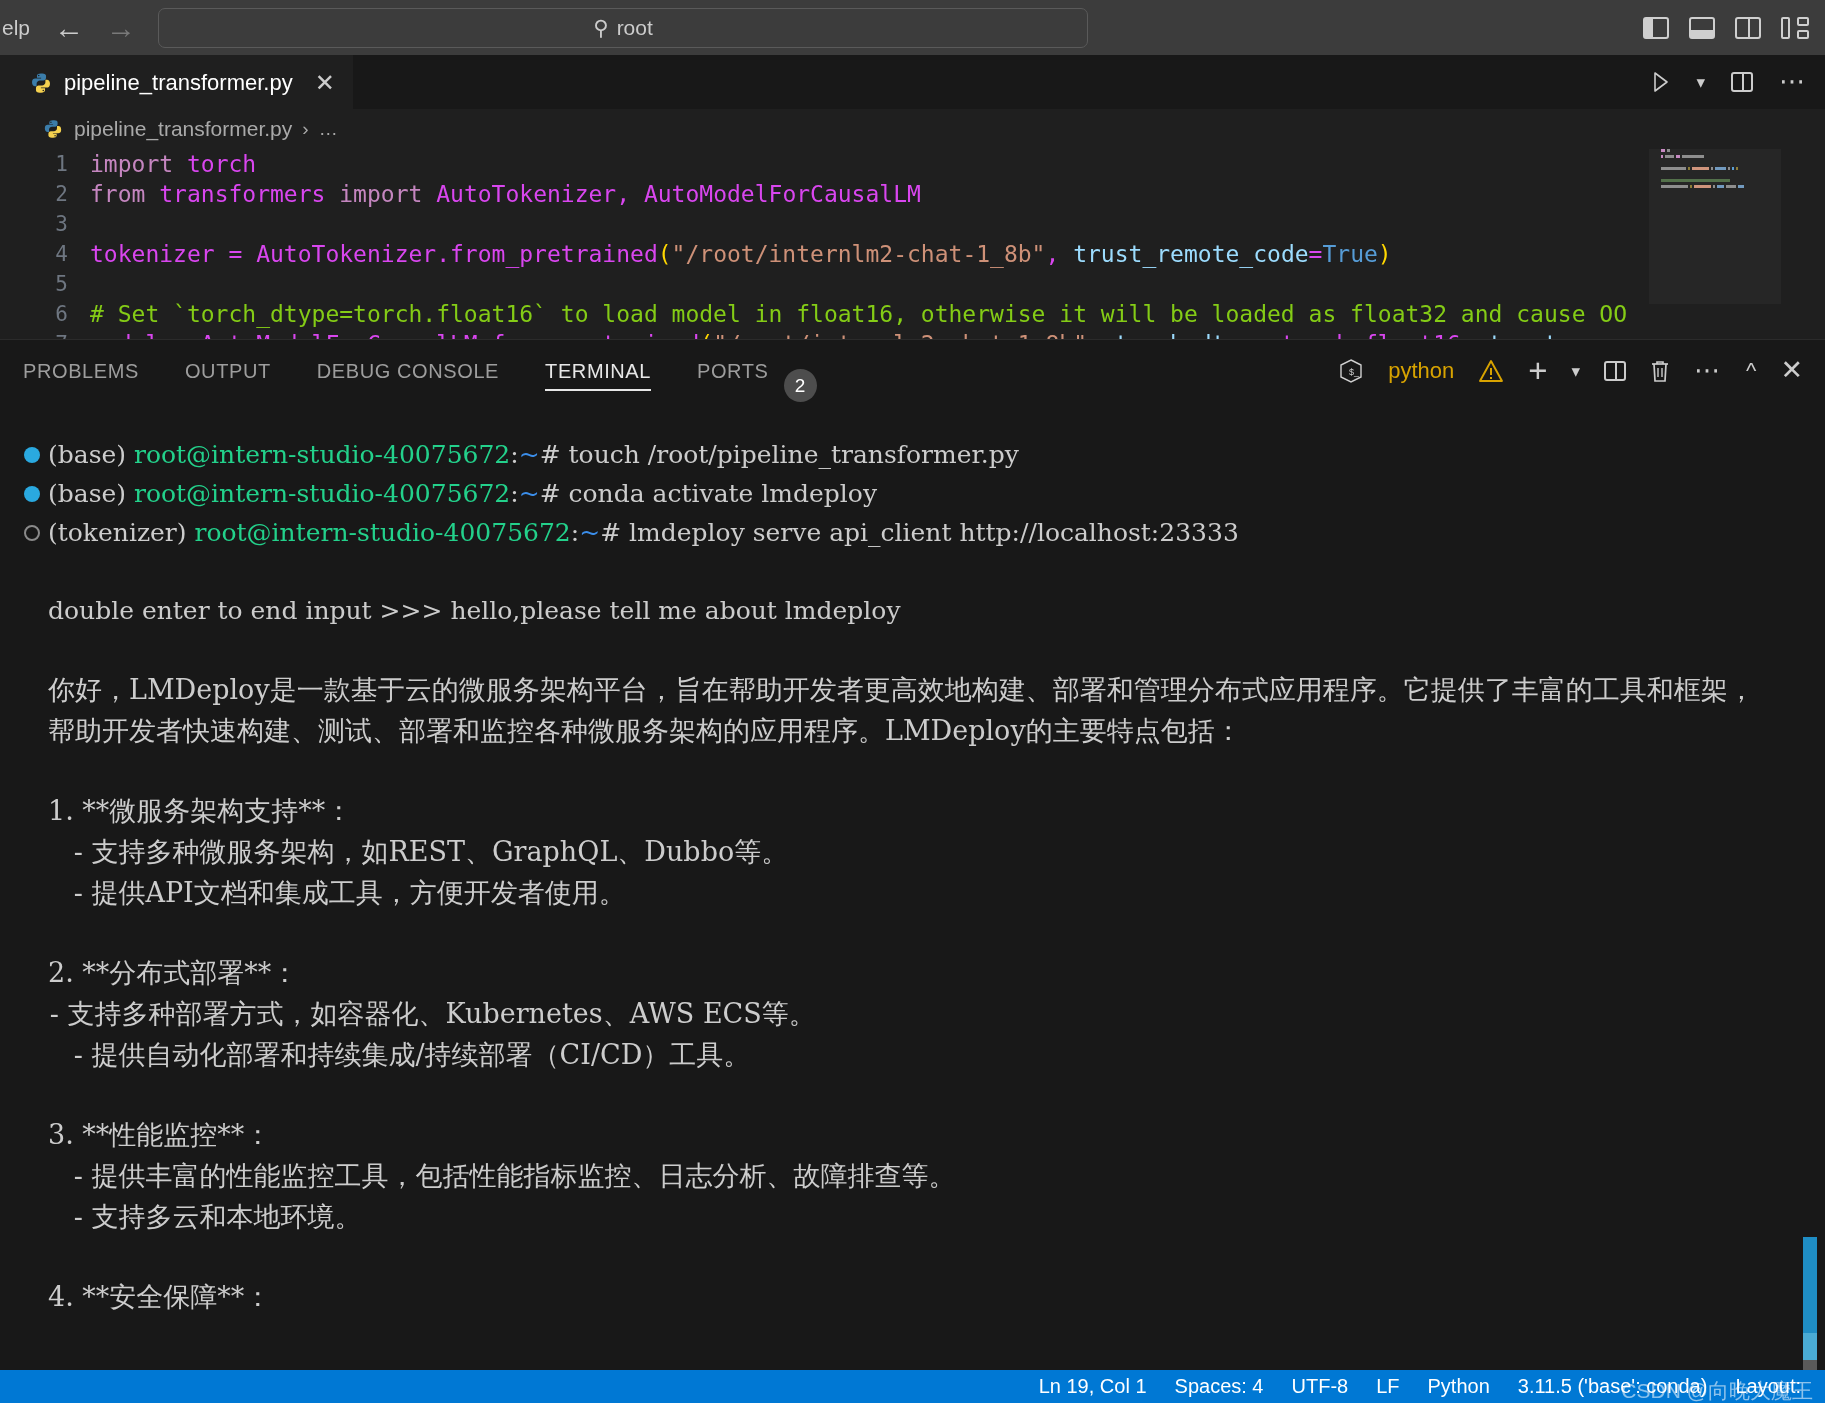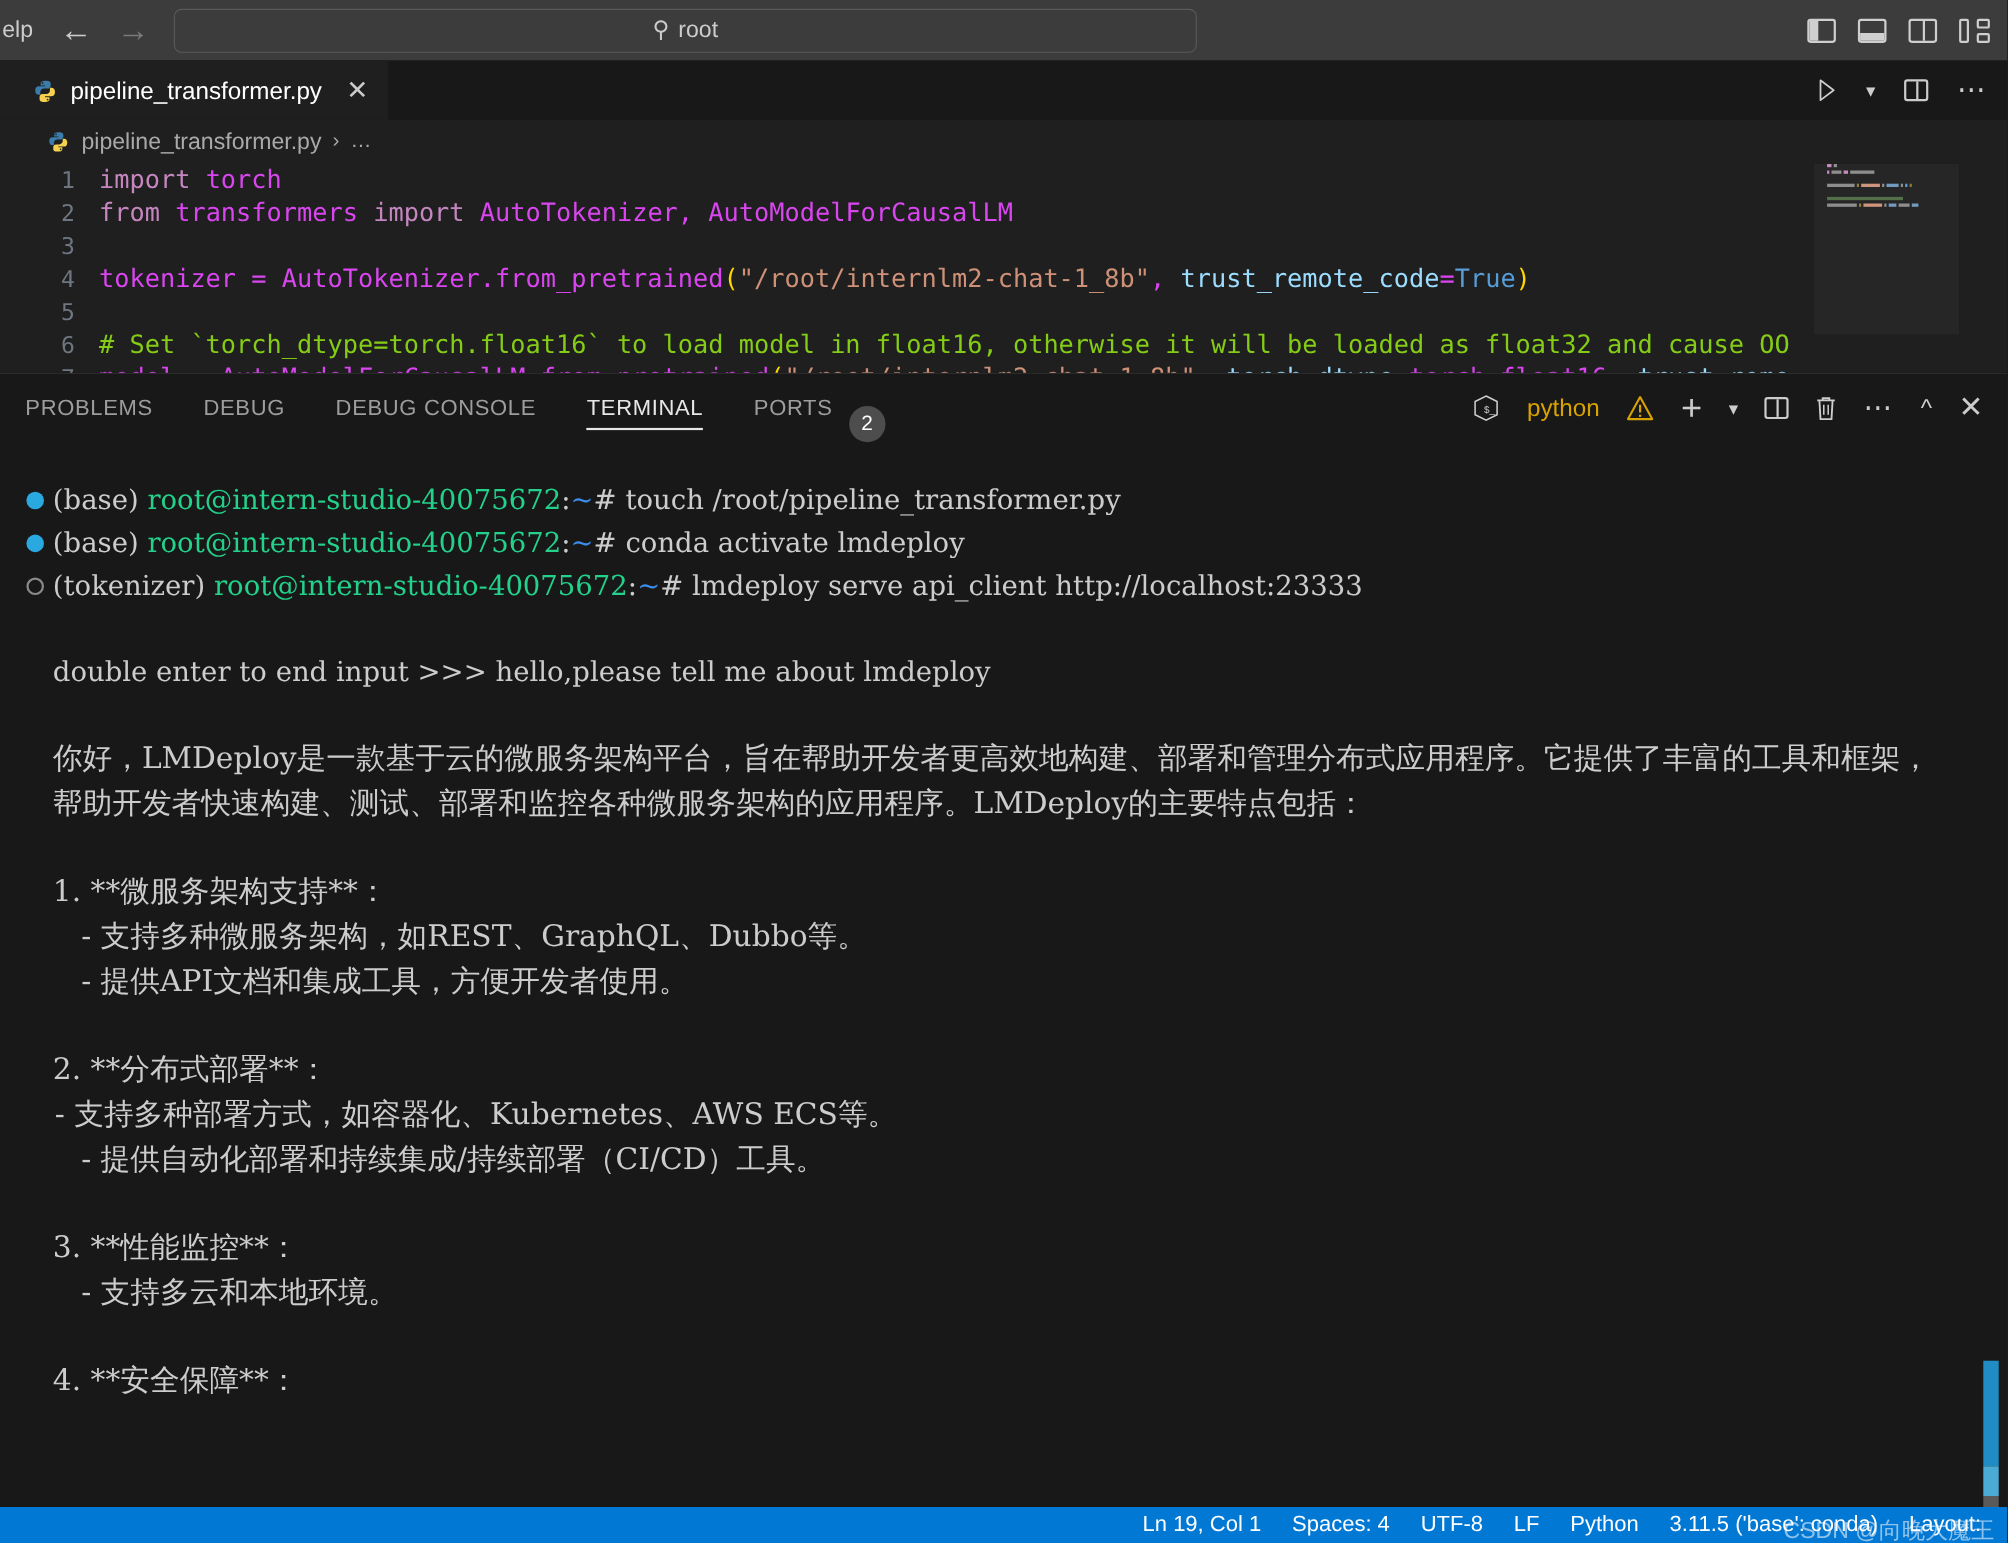--- a/index.html
+++ b/index.html
@@ -242,21 +242,21 @@
     <div class="editor-vscroll"></div>
   </div>
 
   <div class="panel">
     <div class="panel-header">
       <div class="panel-tabs" id="panel-tabs">
           <div class="ptab">
             <span>PROBLEMS</span>
           </div>
           <div class="ptab">
-            <span>DEBUG</span>
+            <span>OUTPUT</span>
           </div>
           <div class="ptab">
             <span>DEBUG CONSOLE</span>
           </div>
           <div class="ptab active">
             <span>TERMINAL</span>
           </div>
           <div class="ptab">
             <span>PORTS</span>
           </div>
@@ -302,20 +302,21 @@
         <div class="tline blank"></div>
         <div class="tline" style="position: relative; white-space: pre-wrap; padding-right: 60px; display: block;"><span class="cn">1. **微服务架构支持**：</span></div>
         <div class="tline" style="position: relative; white-space: pre-wrap; padding-right: 60px; display: block;"><span class="cn">   - 支持多种微服务架构，如REST、GraphQL、Dubbo等。</span></div>
         <div class="tline" style="position: relative; white-space: pre-wrap; padding-right: 60px; display: block;"><span class="cn">   - 提供API文档和集成工具，方便开发者使用。</span></div>
         <div class="tline blank"></div>
         <div class="tline" style="position: relative; white-space: pre-wrap; padding-right: 60px; display: block;"><span class="cn">2. **分布式部署**：</span></div>
         <div class="tline" style="position: relative; white-space: pre-wrap; padding-right: 60px; display: block; padding-left: 24px;"><span class="cn">   - 支持多种部署方式，如容器化、Kubernetes、AWS ECS等。</span></div>
         <div class="tline" style="position: relative; white-space: pre-wrap; padding-right: 60px; display: block;"><span class="cn">   - 提供自动化部署和持续集成/持续部署（CI/CD）工具。</span></div>
         <div class="tline blank"></div>
         <div class="tline" style="position: relative; white-space: pre-wrap; padding-right: 60px; display: block;"><span class="cn">3. **性能监控**：</span></div>
+        <div class="tline" style="position: relative; white-space: pre-wrap; padding-right: 60px; display: block;"><span class="cn">   - 提供丰富的性能监控工具，包括性能指标监控、日志分析、故障排查等。</span></div>
         <div class="tline" style="position: relative; white-space: pre-wrap; padding-right: 60px; display: block;"><span class="cn">   - 支持多云和本地环境。</span></div>
         <div class="tline blank"></div>
         <div class="tline" style="position: relative; white-space: pre-wrap; padding-right: 60px; display: block;"><span class="cn">4. **安全保障**：</span></div>
       </div>
   </div>
 
   <div class="statusbar">
     <div id="sb-items" style="display:flex;align-items:center;">
         <span class="sb-item">Ln 19, Col 1</span>
         <span class="sb-item">Spaces: 4</span>

